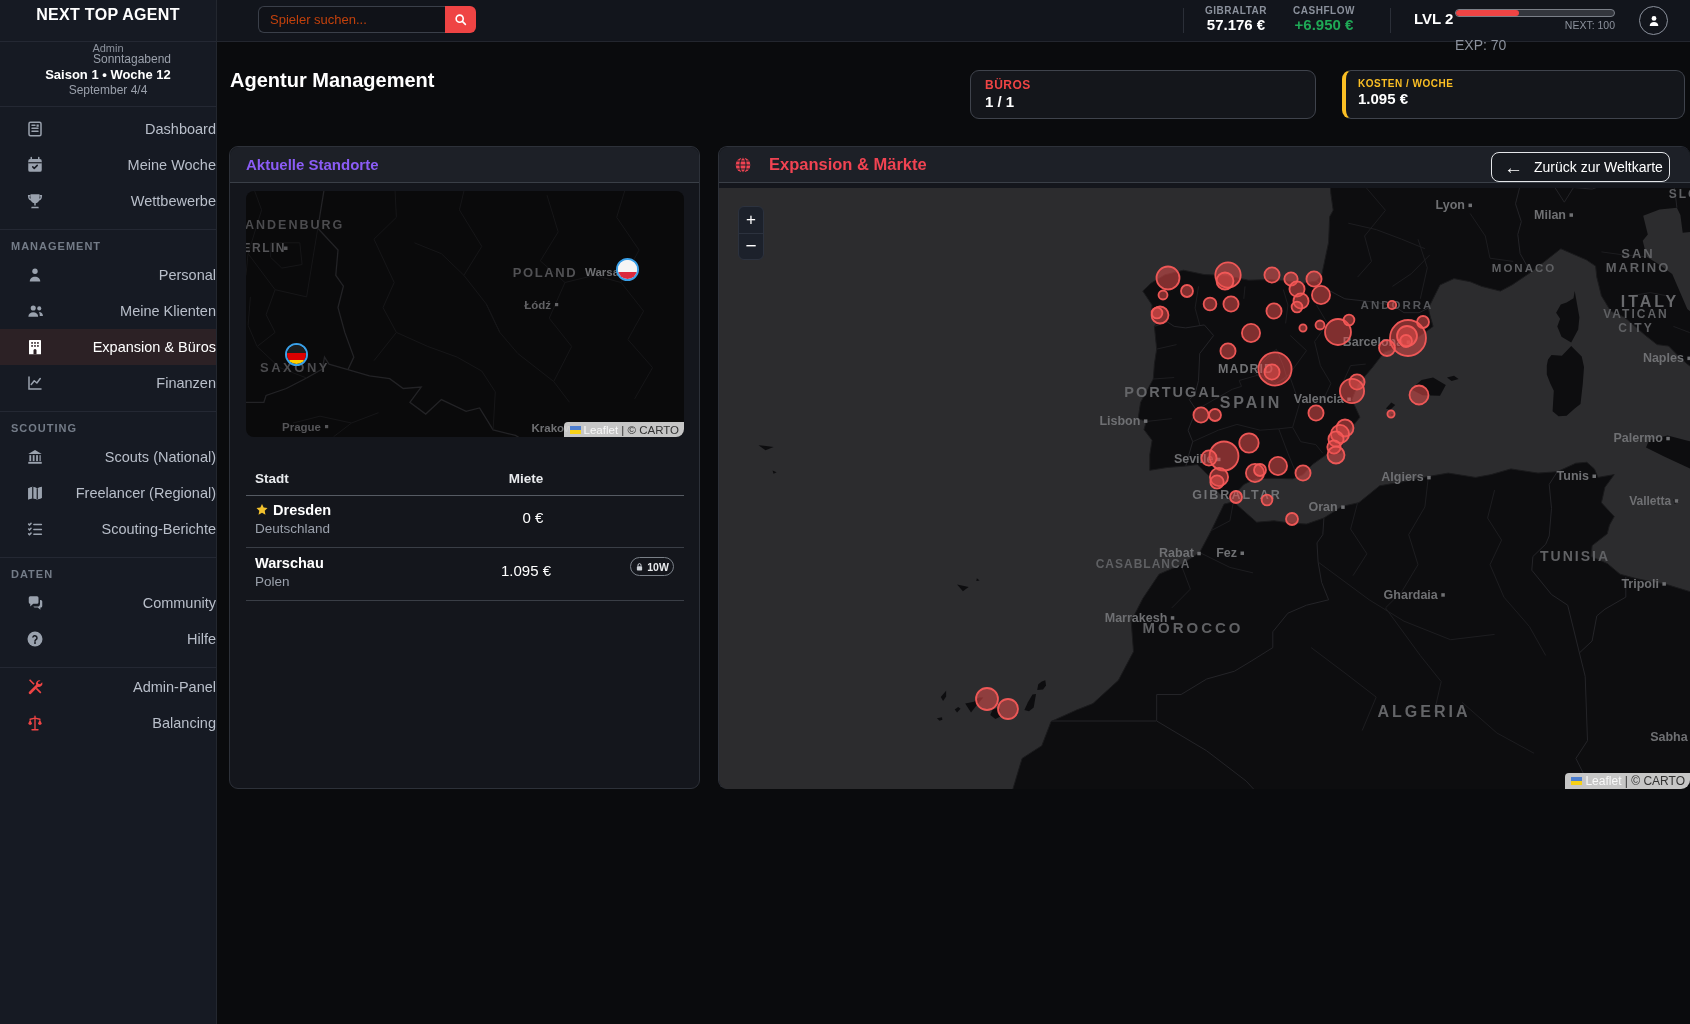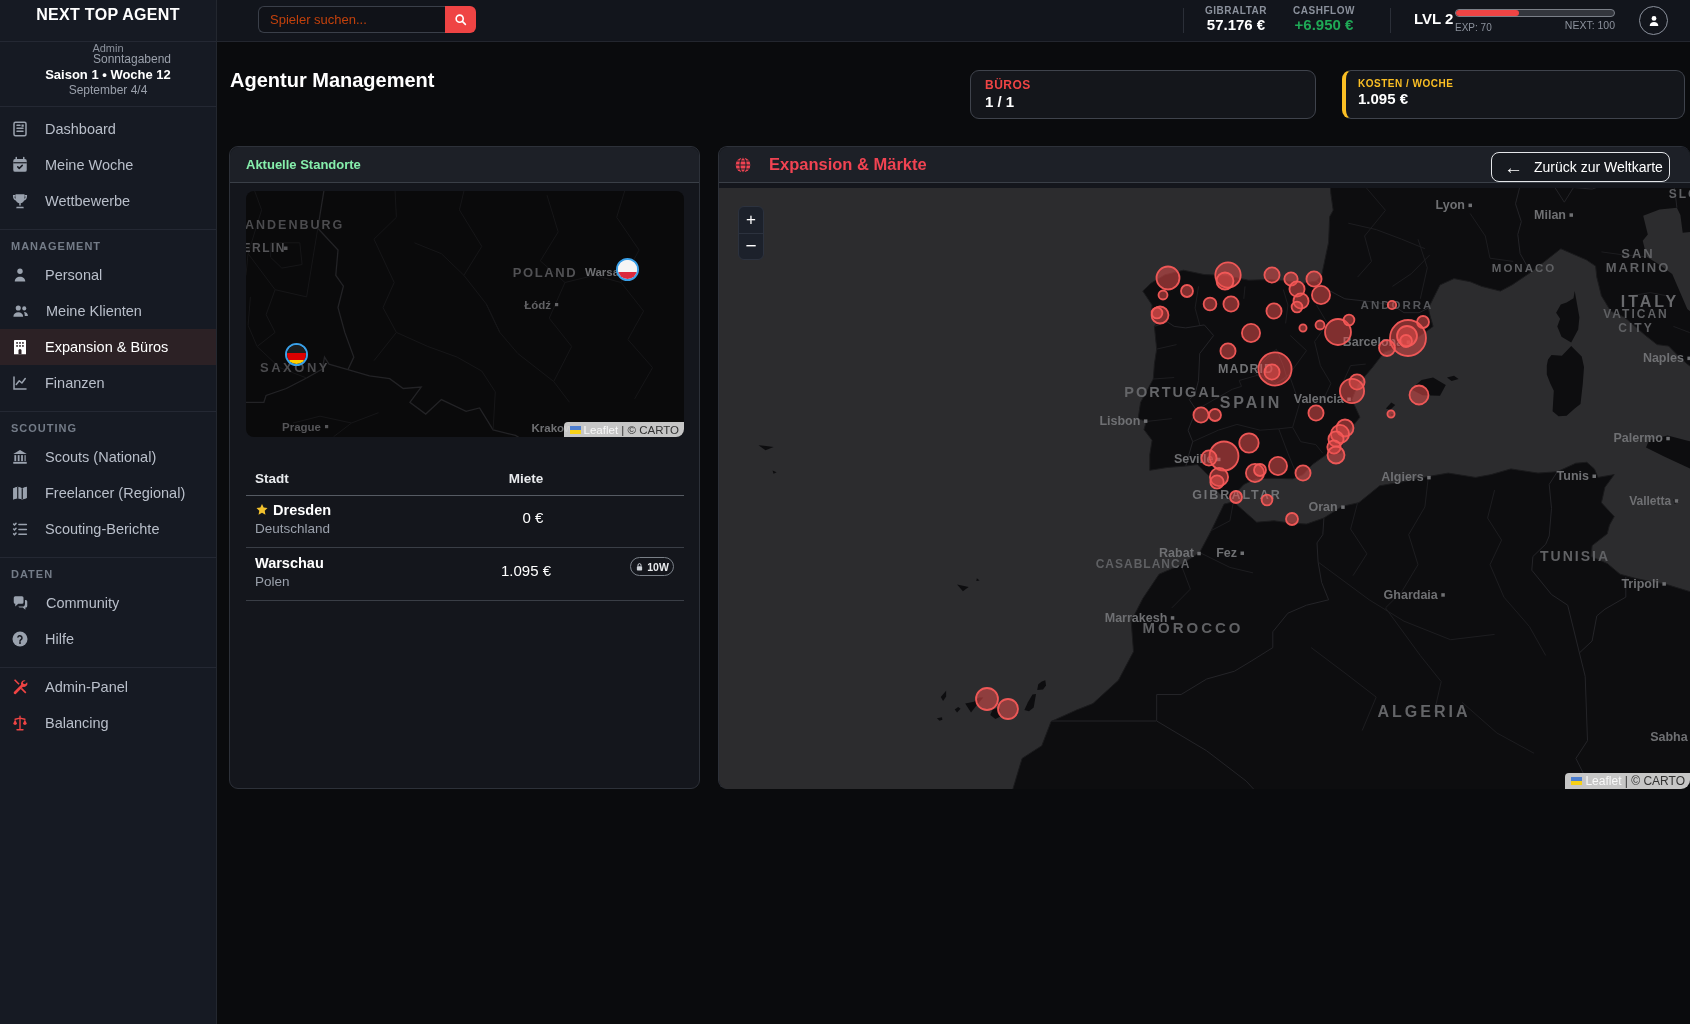--- a/index.html
+++ b/index.html
@@ -1,18 +1,18 @@
 <!DOCTYPE html>
 <html><head><meta charset="utf-8"><style>
 * { margin:0; padding:0; box-sizing:border-box; }
 html,body { width:1690px; height:1024px; overflow:hidden; background:#0a0b0d; font-family:"Liberation Sans",sans-serif; }
 .abs { position:absolute; }
 #sidebar { position:absolute; left:0; top:0; width:217px; height:1024px; background:#161a23; border-right:1px solid #23272f; }
 #topbar { position:absolute; left:217px; top:0; width:1473px; height:42px; background:#12151c; border-bottom:1px solid #23262e; }
-.nav { display:flex; align-items:center; height:36px; padding-left:11px; font-size:14.5px; }
+.nav { display:flex; align-items:center; height:36px; padding-left:26px; font-size:14.5px;justify-content:space-between; }
 .nav svg { margin-right:16px; flex:0 0 auto; }
 .nav span { }
 .nav.active { background:#2c2125; }
 .sechead { padding:10px 0 5px 11px; font-size:11px; font-weight:bold; letter-spacing:1px; color:#747c88; }
 .divider { border-top:1px solid #242833; }
 .panel { position:absolute; background:#14161c; border:1px solid #2d3139; border-radius:9px; }
 .phead { height:36px; line-height:36px; padding-left:16px; border-bottom:1px solid #3a3f47; background:#1d2027; border-radius:9px 9px 0 0; font-weight:bold; }
 </style></head><body>
 
 <div id="sidebar">
@@ -175,21 +175,21 @@
   </div>
   <div class="abs" style="left:1072px; top:5px; width:70px; text-align:center;">
     <div style="font-size:10px; font-weight:bold; color:#8b919c; letter-spacing:0.5px;">CASHFLOW</div>
     <div style="font-size:15px; font-weight:bold; color:#1fa956; margin-top:0px;">+6.950 €</div>
   </div>
   <div class="abs" style="left:1173px; top:8px; width:1px; height:25px; background:#2b2f38;"></div>
   <div class="abs" style="left:1197px; top:10px; font-size:15px; font-weight:bold; color:#fff;">LVL 2</div>
   <div class="abs" style="left:1238px; top:9px; width:160px; height:8px; border:1px solid #7a7f88; border-radius:4px; background:#33363d; overflow:hidden;">
     <div style="width:40%; height:100%; background:#ef4444; border-radius:3px;"></div>
   </div>
-  <div class="abs" style="left:1238px; top:22px; font-size:10px; color:#8b919c;text-align:right;">EXP: 70</div>
+  <div class="abs" style="left:1238px; top:37px; font-size:14px; color:#8b919c;text-align:right;">EXP: 70</div>
   <div class="abs" style="left:1318px; top:19px; width:80px; text-align:right; font-size:10.5px; color:#8b919c;">NEXT: 100</div>
   <div class="abs" style="left:1422px; top:6px; width:29px; height:29px; border:1.5px solid #8b919c; border-radius:50%; display:flex; align-items:center; justify-content:center;">
     <svg width="16" height="16" viewBox="0 0 24 24" fill="#fff">
         <circle cx="12" cy="8.2" r="3.6"></circle>
         <path d="M5.5 19.5c0-3.7 2.9-5.9 6.5-5.9s6.5 2.2 6.5 5.9z"></path>
       </svg>
   </div>
 </div>
 
 <div class="abs" style="left:230px; top:69px; font-size:20px; font-weight:bold; color:#fff;">Agentur Management</div>
@@ -197,21 +197,21 @@
 <div class="abs" style="left:970px; top:70px; width:346px; height:49px; background:#14161b; border:1px solid #3f434c; border-radius:9px; padding:7px 0 0 14px;">
   <div style="font-size:12px; font-weight:bold; color:#ef4444; letter-spacing:0.5px;">BÜROS</div>
   <div style="font-size:15px; font-weight:bold; color:#fff; margin-top:1px;">1 / 1</div>
 </div>
 <div class="abs" style="left:1342px; top:70px; width:343px; height:49px; background:#14161b; border:1px solid #3f434c; border-left:4px solid #fbbf24; border-radius:9px; padding:7px 0 0 12px;">
   <div style="font-size:10px; font-weight:bold; color:#fbbf24; letter-spacing:0.5px;">KOSTEN / WOCHE</div>
   <div style="font-size:15px; font-weight:bold; color:#fff; margin-top:1px;">1.095 €</div>
 </div>
 
 <div class="panel" style="left:229px; top:146px; width:471px; height:643px;">
-  <div class="phead" style="font-size:13px; color:#86efac;">Aktuelle Standorte</div>
+  <div class="phead" style="font-size:15px; color:#8b5cf6;">Aktuelle Standorte</div>
   <div style="position:absolute; left:16px; top:44px; width:438px; height:246px; border-radius:8px; overflow:hidden;">
     <svg width="438" height="246" viewBox="0 0 438 246" style="display:block">
         <rect width="438" height="246" fill="#0a0a0b"></rect>
         <path d="M80.8 -18.0L71.8 37.2L92.0 59.1L89.8 84.3L97.4 95.1L92.0 116.6L98.8 141.4L107.8 166.1L101.9 178.7" fill="none" stroke="#232326" stroke-width="1.3"></path>
         <path d="M101.9 178.7L83.0 173.1L78.5 166.1L76.3 178.0L60.6 187.0L40.3 197.5L20.1 204.4L17.9 211.3L-0.1 211.3L-10.0 221.7L-4.6 252.6" fill="none" stroke="#232326" stroke-width="1.3"></path>
         <path d="M101.9 178.7L123.5 184.9L143.7 187.7L157.2 197.5L175.2 196.1L163.9 211.3L179.7 223.1L195.4 208.6L220.1 220.3L233.6 216.9L247.1 238.9L269.5 244.4L283.0 252.6" fill="none" stroke="#232326" stroke-width="1.3"></path>
         <path d="M283.0 252.6L310.0 266.2" fill="none" stroke="#232326" stroke-width="1.3"></path>
         <path d="M2.1 -18.0L15.6 18.9L2.1 62.7L29.1 98.7L60.6 105.9L71.8 37.2" fill="none" stroke="#161618" stroke-width="1"></path>
         <path d="M24.6 51.8L53.8 51.8L56.1 73.5L35.8 77.1L24.6 66.3L24.6 51.8" fill="none" stroke="#161618" stroke-width="1"></path>
         <path d="M29.1 98.7L20.1 123.7L29.1 141.4L11.1 155.5L33.6 176.6L60.6 187.0" fill="none" stroke="#161618" stroke-width="1"></path>

